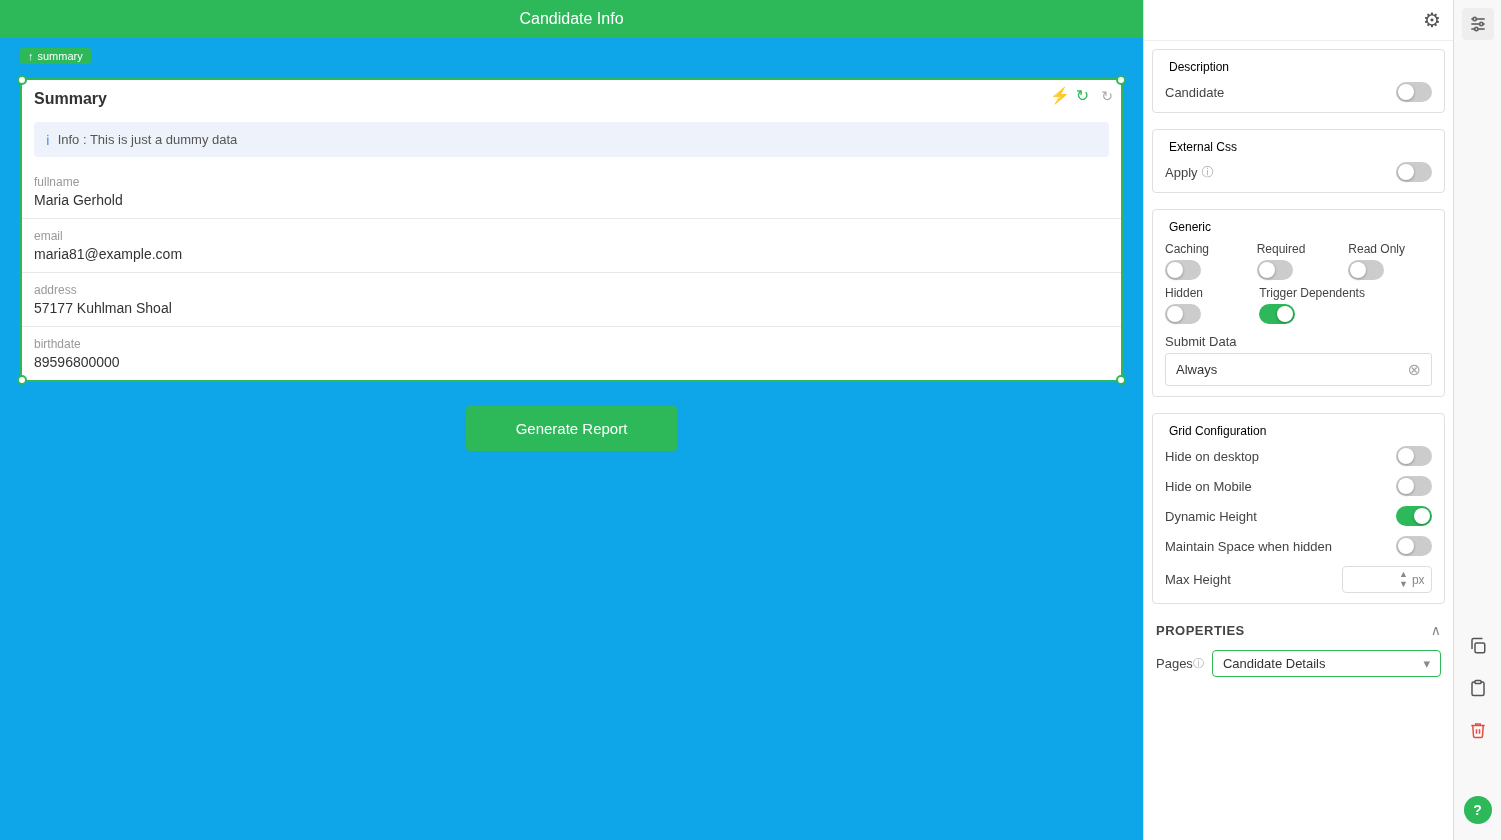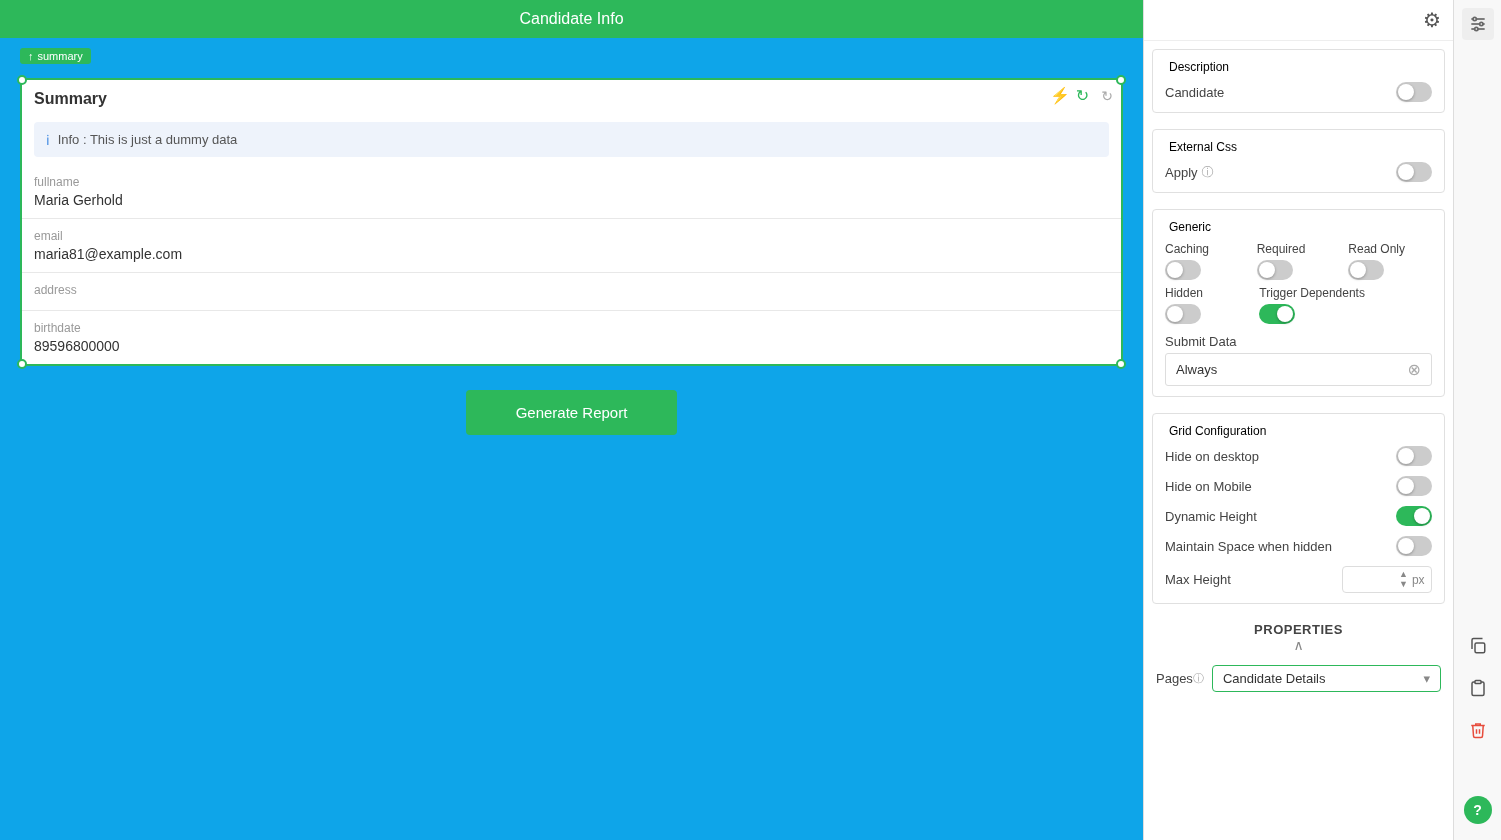--- a/index.html
+++ b/index.html
@@ -254,21 +254,20 @@
       color: #888;
       cursor: pointer;
       line-height: 1;
     }
 
     .properties-header {
       display: flex;
       align-items: center;
       justify-content: space-between;
       padding: 10px 12px 6px;
-      flex-direction: column;
     }
     .properties-title {
       font-size: 13px;
       font-weight: 600;
       color: #444;
       letter-spacing: 0.5px;
     }
 
     .pages-row {
       display: flex;
@@ -383,20 +382,21 @@
       <div class="field-group">
       <div class="field-label">fullname</div>
       <div class="field-value">Maria Gerhold</div>
     </div>
           <div class="field-group">
       <div class="field-label">email</div>
       <div class="field-value">maria81@example.com</div>
     </div>
           <div class="field-group">
       <div class="field-label">address</div>
+      <div class="field-value">57177 Kuhlman Shoal</div>
     </div>
           <div class="field-group">
       <div class="field-label">birthdate</div>
       <div class="field-value">89596800000</div>
     </div>
         </div>
     </div>
 
     <button class="generate-btn">Generate Report</button>
   </div>

